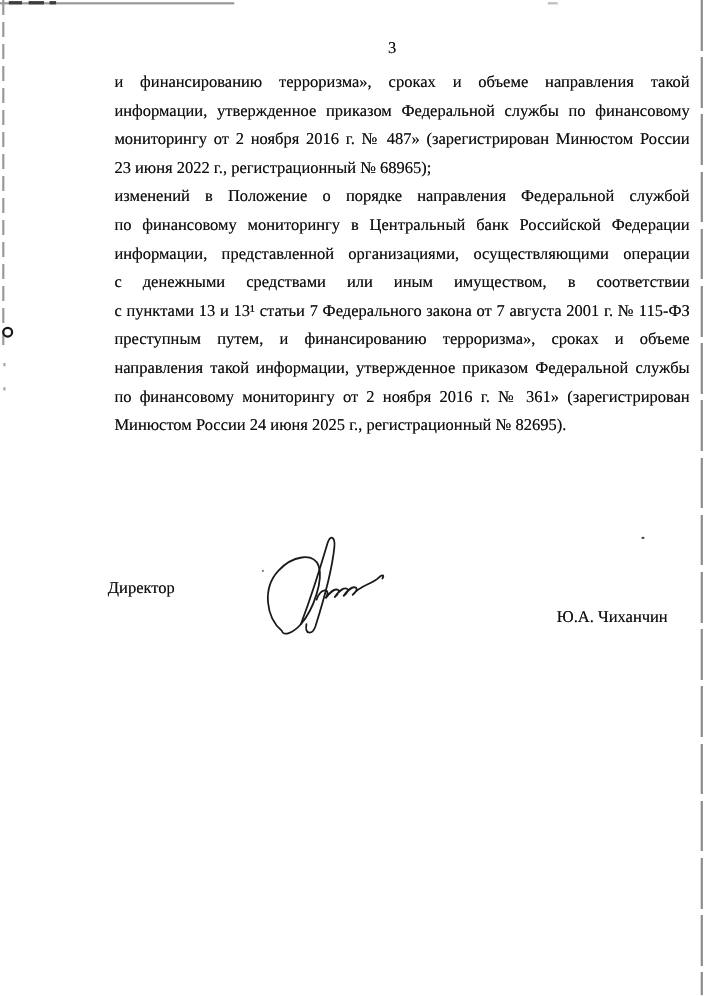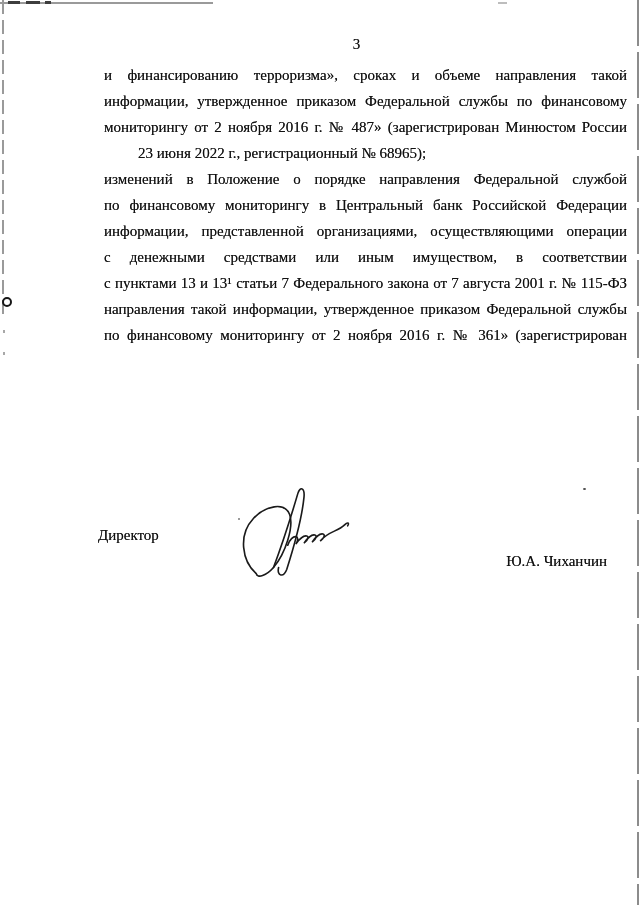--- a/index.html
+++ b/index.html
@@ -68,21 +68,21 @@
     font-size: 15px;
     text-shadow: 0 0 0.4px rgba(0,0,0,0.65);
   }
 
   .text-block {
     position: absolute; top: 62px; left: 104px; width: 523px;
     font-size: 15px; line-height: 26px;
     text-shadow: 0 0 0.4px rgba(0,0,0,0.65);
   }
   .line { text-align: justify; text-align-last: justify; }
-  .line.last { text-align-last: left; margin-left: 34px; }
+  .line.last { text-align-last: left; }
   .line.indent { text-indent: 37px; }
 
   .sig-role {
     position: absolute; left: 98px; top: 527px;
     font-size: 15px; text-shadow: 0 0 0.4px rgba(0,0,0,0.65);
   }
   .sig-name {
     position: absolute; right: 33px; top: 553px;
     font-size: 15px; text-shadow: 0 0 0.4px rgba(0,0,0,0.65);
   }
@@ -112,22 +112,24 @@
     <div class="line">и финансированию терроризма», сроках и объеме направления такой</div>
     <div class="line">информации, утвержденное приказом Федеральной службы по финансовому</div>
     <div class="line">мониторингу от 2 ноября 2016 г. № 487» (зарегистрирован Минюстом России</div>
     <div class="line last">23 июня 2022 г., регистрационный № 68965);</div>
 
     <div class="line">изменений в Положение о порядке направления Федеральной службой</div>
     <div class="line">по финансовому мониторингу в Центральный банк Российской Федерации</div>
     <div class="line">информации, представленной организациями, осуществляющими операции</div>
     <div class="line">с денежными средствами или иным имуществом, в соответствии</div>
     <div class="line">с пунктами 13 и 13¹ статьи 7 Федерального закона от 7 августа 2001 г. № 115-ФЗ</div>
+    <div class="line">преступным путем, и финансированию терроризма», сроках и объеме</div>
     <div class="line">направления такой информации, утвержденное приказом Федеральной службы</div>
     <div class="line">по финансовому мониторингу от 2 ноября 2016 г. № 361» (зарегистрирован</div>
+    <div class="line last">Минюстом России 24 июня 2025 г., регистрационный № 82695).</div>
   </div>
 
   <div class="sig-role">Директор</div>
 
   <svg class="sig-svg" width="132" height="102" viewBox="0 0 130 100">
     <g fill="none" stroke="#1a1a1a" stroke-width="1.6" stroke-linecap="round">
       <path d="M 16 88 C 2 76, -2 50, 13 34 C 25 21, 44 17, 49 30 C 53 42, 45 68, 33 82 C 26 90, 17 93, 16 88"></path>
       <path d="M 33 82 C 42 58, 52 26, 57 9 C 59 2, 64 3, 63 13 C 61 33, 53 62, 46 84 C 43 92, 36 91, 38 82"></path>
       <path d="M 47 60 c 4 -12 14 -10 8 -1 c 9 -13 17 -8 8 -1 c 9 -13 17 -8 8 -1 c 9 -13 17 -8 8 -1 c 8 -10 17 -9 24 -16 c 3 -3 5 -2 3 1"></path>
     </g>

